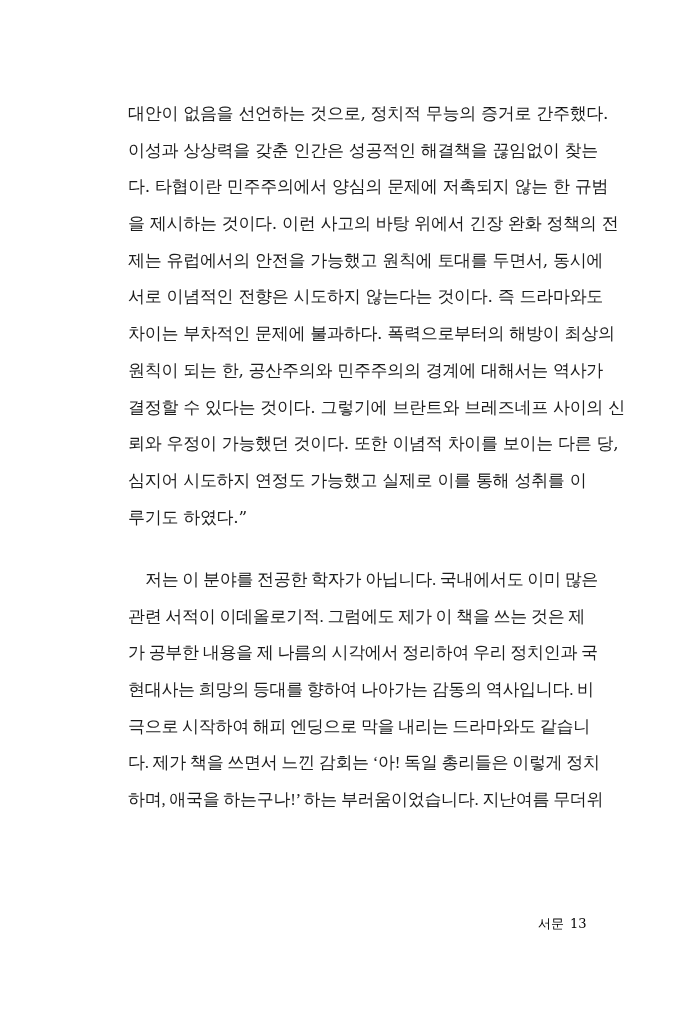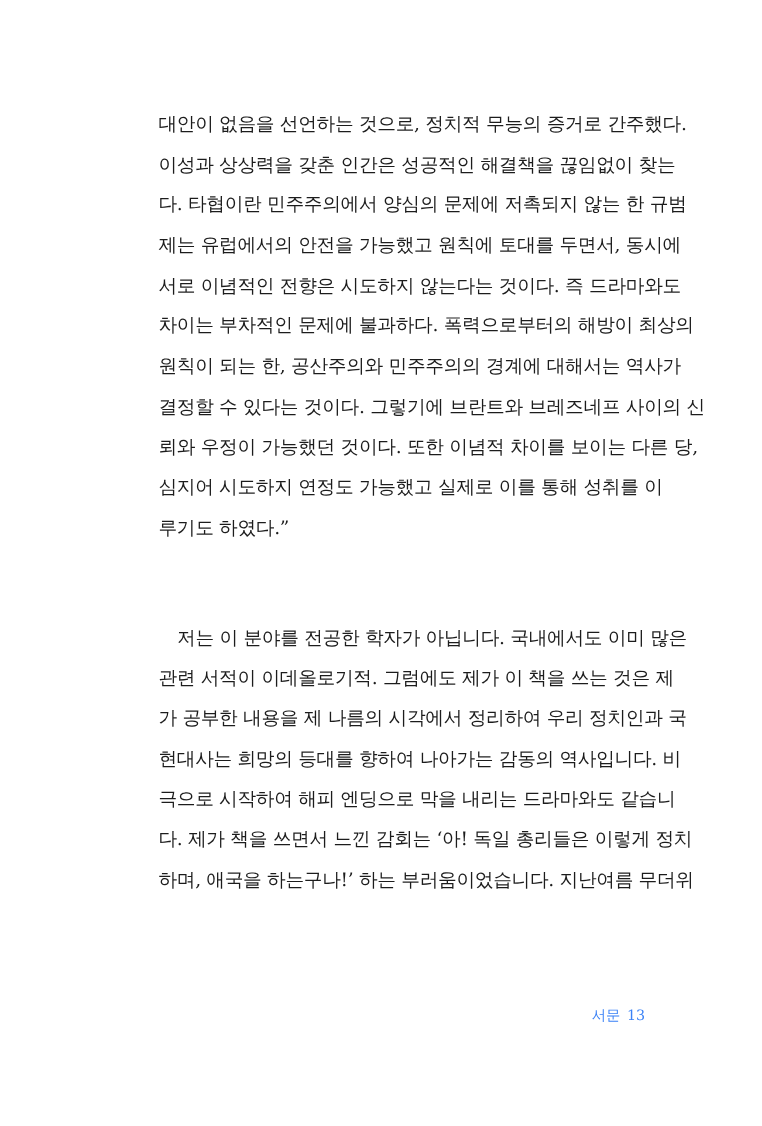--- a/index.html
+++ b/index.html
@@ -16,25 +16,25 @@
       color: #1c1c1c;
     }
     .page {
       position: absolute;
       left: 0; top: 0;
       width: 693px; height: 1024px;
       background: #ffffff;
     }
     .para {
       position: absolute;
-      left: 144px;
+      left: 128px;
       width: 456px;
     }
     .para-1 { top: 95px; }
-    .para-2 { top: 562px; }
+    .para-2 { top: 562px; font-family: Liberation Serif, serif; }
     .line {
       height: 36.7px;
       line-height: 36.7px;
       font-size: 17px;
       white-space: nowrap;
       text-align: justify;
       text-align-last: justify;
       letter-spacing: -0.3px;
       overflow: visible;
     }
@@ -46,33 +46,34 @@
       padding-left: 17px;
     }
     .footer {
       position: absolute;
       left: 538px;
       top: 914px;
       width: 50px;
       font-size: 13px;
       line-height: 20px;
       white-space: nowrap;
-      color: #3b82f6;
+      color: #000000;
     }
     .footer .num { margin-left: 6px; }
   </style>
 </head>
 <body>
 
 <div class="page">
 
   <div class="para para-1">
     <div class="line">대안이 없음을 선언하는 것으로, 정치적 무능의 증거로 간주했다.</div>
     <div class="line">이성과 상상력을 갖춘 인간은 성공적인 해결책을 끊임없이 찾는</div>
     <div class="line">다. 타협이란 민주주의에서 양심의 문제에 저촉되지 않는 한 규범</div>
+    <div class="line">을 제시하는 것이다. 이런 사고의 바탕 위에서 긴장 완화 정책의 전</div>
     <div class="line">제는 유럽에서의 안전을 가능했고 원칙에 토대를 두면서, 동시에</div>
     <div class="line">서로 이념적인 전향은 시도하지 않는다는 것이다. 즉 드라마와도</div>
     <div class="line">차이는 부차적인 문제에 불과하다. 폭력으로부터의 해방이 최상의</div>
     <div class="line">원칙이 되는 한, 공산주의와 민주주의의 경계에 대해서는 역사가</div>
     <div class="line">결정할 수 있다는 것이다. 그렇기에 브란트와 브레즈네프 사이의 신</div>
     <div class="line">뢰와 우정이 가능했던 것이다. 또한 이념적 차이를 보이는 다른 당,</div>
     <div class="line">심지어 시도하지 연정도 가능했고 실제로 이를 통해 성취를 이</div>
     <div class="line last">루기도 하였다.”</div>
   </div>
 

